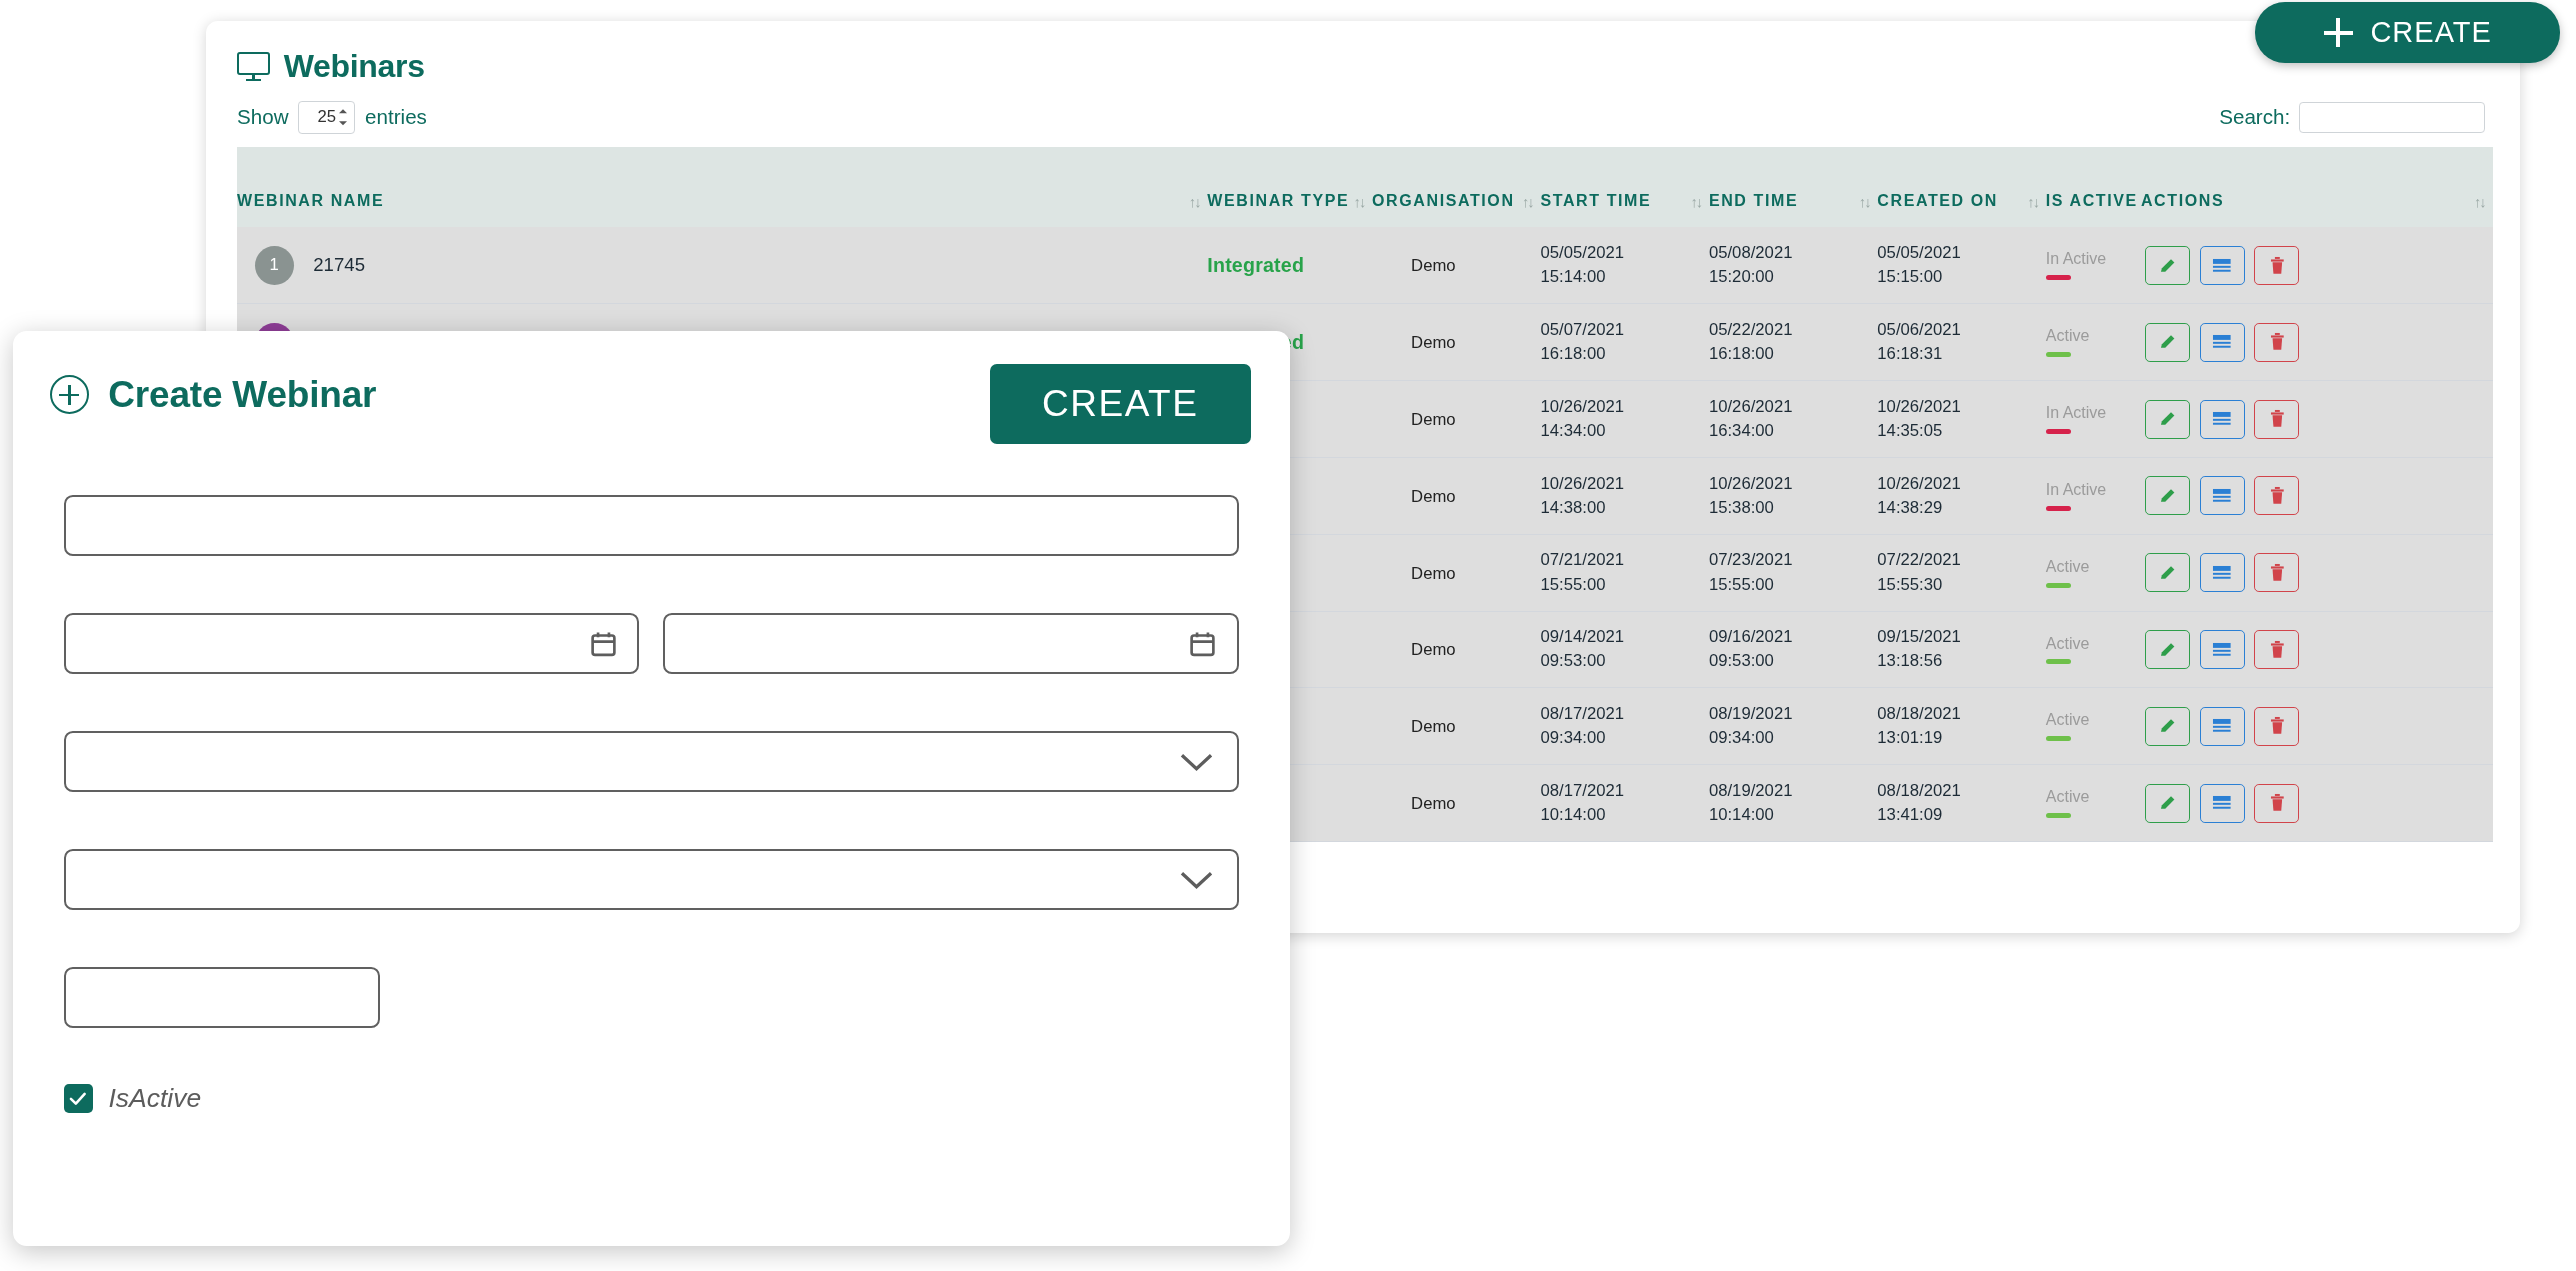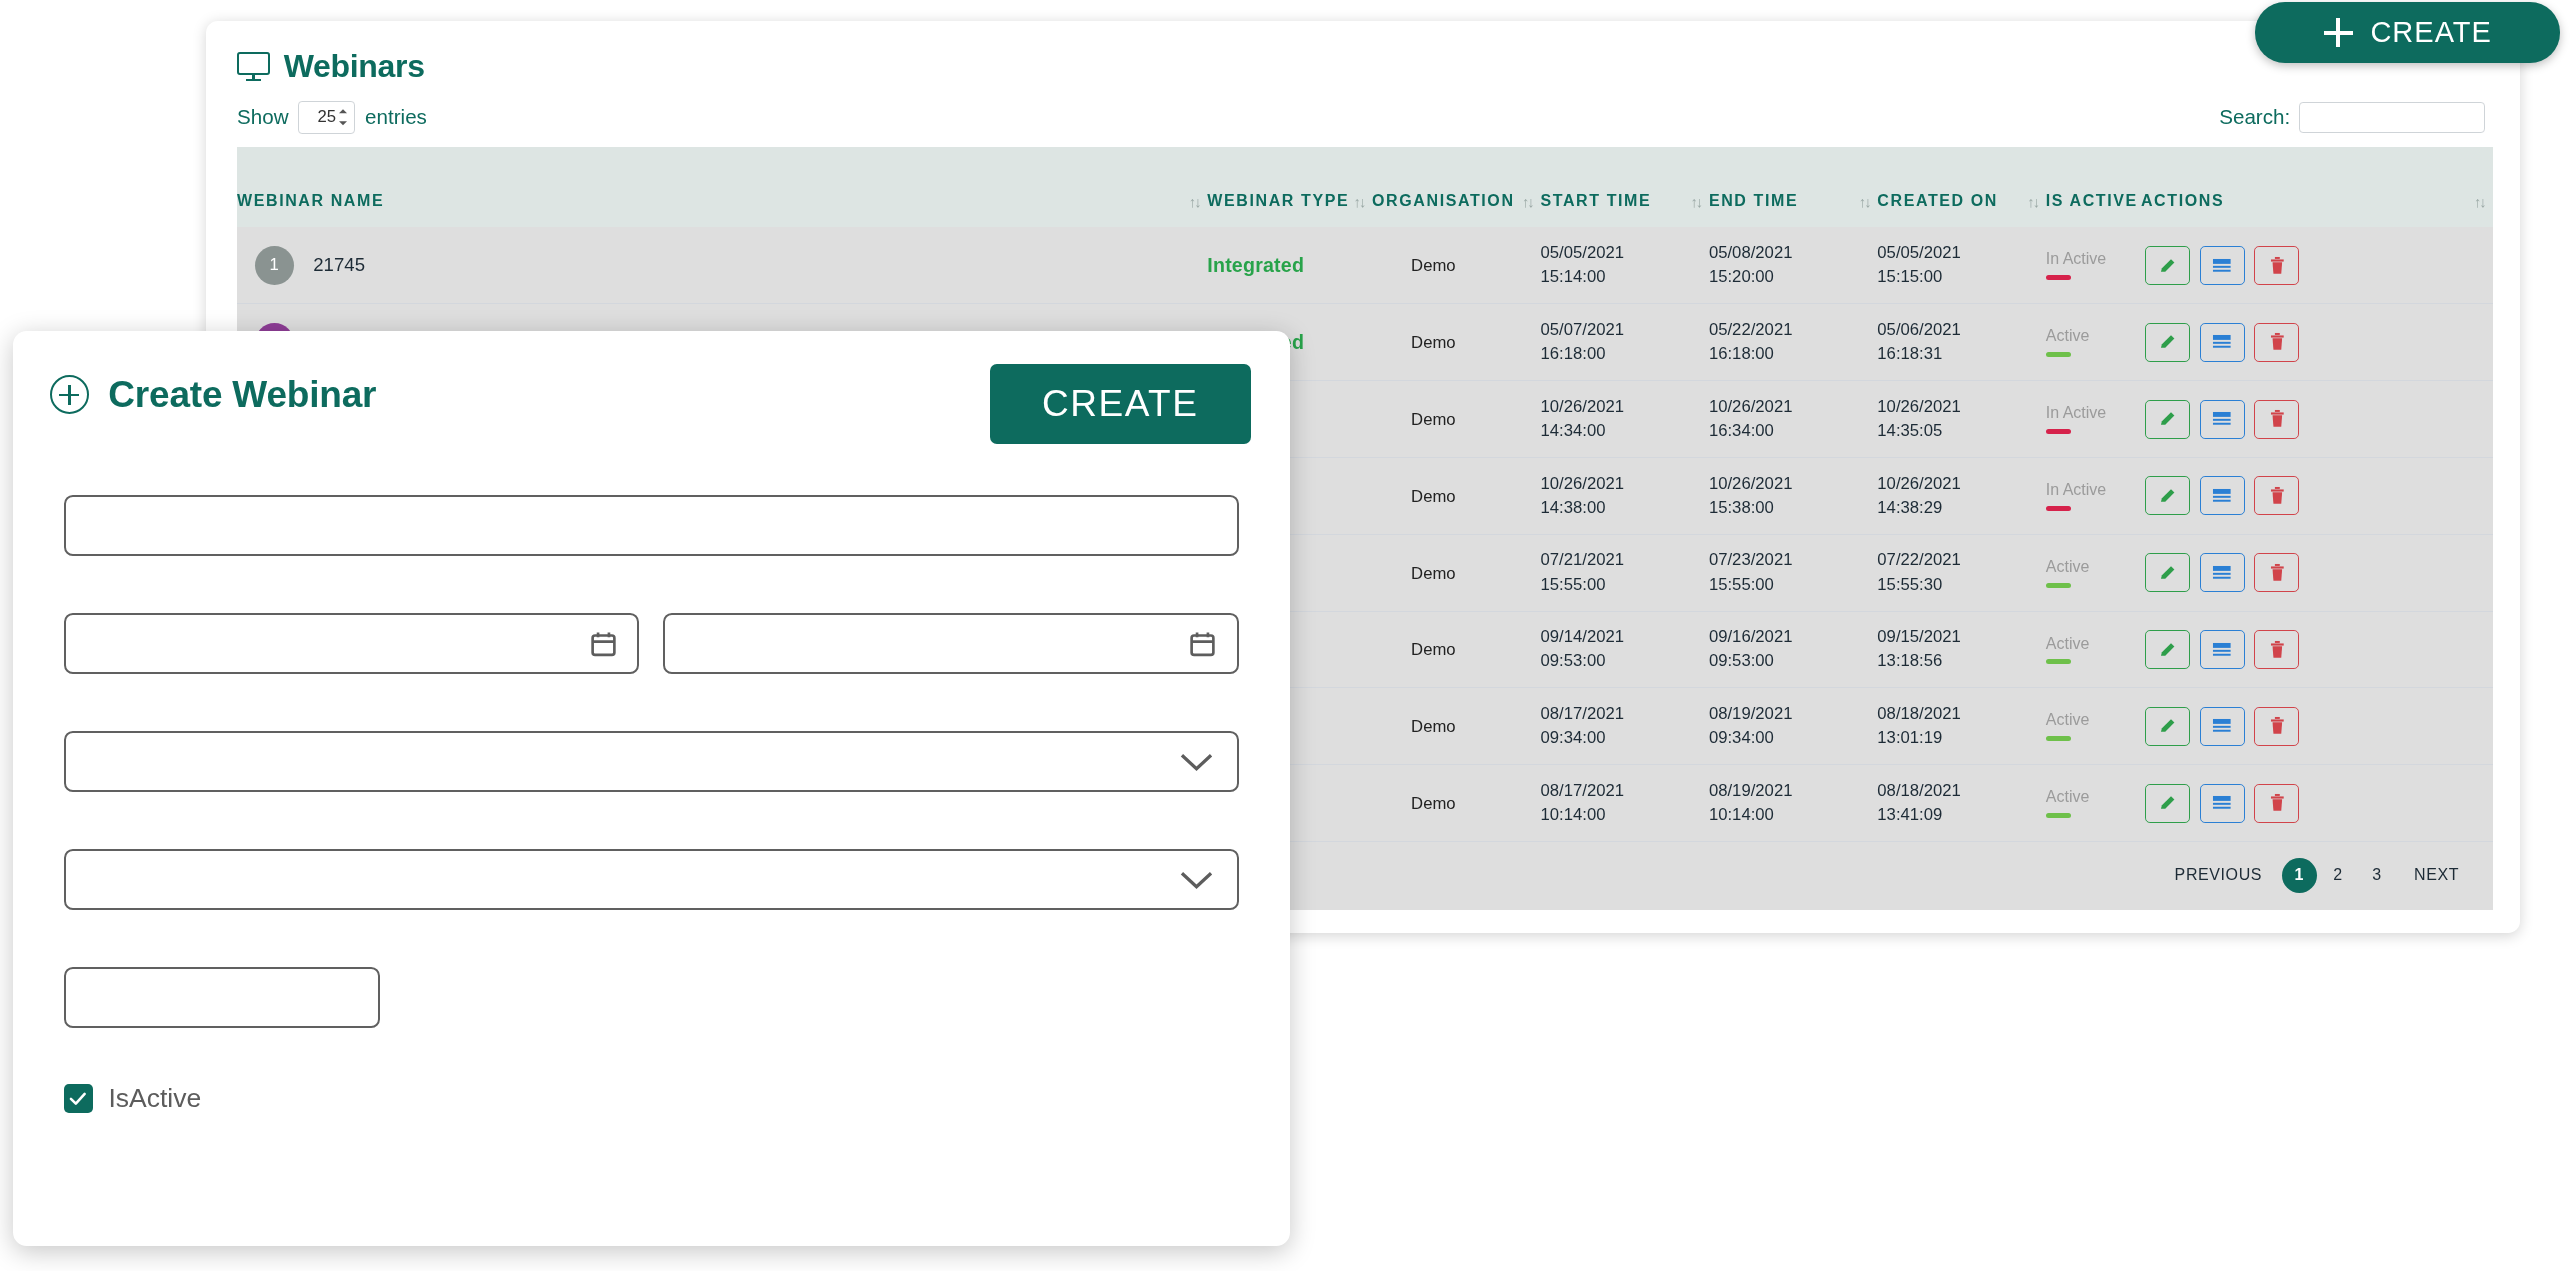--- a/index.html
+++ b/index.html
@@ -214,21 +214,21 @@
     position: absolute; right: 21.6px; top: 50%; transform: translateY(-50%);
     width: 29px; height: 29px; pointer-events: none;
   }
   .sel-field { position: relative; margin-top: 57px; }
   .chev {
     position: absolute; right: 25.5px; top: 50%; transform: translateY(-50%);
     width: 33px; height: 19.6px; pointer-events: none;
   }
   .small-field { margin-top: 57px; }
   .small-field input { width: 316px; }
-  .chk-row { display: flex; align-items: center; gap: 15.7px; margin-top: 55px; }
+  .chk-row { display: flex; align-items: center; gap: 15.7px; margin-top: 55px; font-style: italic; }
   .chkbox {
     width: 29px; height: 29px; border-radius: 4.9px; background: #0d6b5e;
     display: flex; align-items: center; justify-content: center; flex: none; cursor: pointer;
   }
   .chk-label { font-size: 26.5px; color: #5c5c5c; }
 </style>
 </head>
 <body>
 
 <div id="root">
@@ -626,27 +626,20 @@
                       <rect x="2" y="3.5" width="13" height="2.2" fill="#d1434a"></rect>
                       <path d="M3.6 6.5 H13.4 L12.5 18 H4.5 Z" fill="#d1434a"></path>
                     </svg>
                   </span>
                 </span>
               </td>
             </tr>
           </tbody>
       </table>
 
-      <div class="pagination">
-        <span class="pg">PREVIOUS</span>
-        <span class="pg num active">1</span>
-        <span class="pg num">2</span>
-        <span class="pg num">3</span>
-        <span class="pg">NEXT</span>
-      </div>
     </div>
   </div>
 
   <div class="create-pill">
     <span class="plus"></span>
     <span class="lbl">CREATE</span>
   </div>
 
   <div class="modal">
     <div class="modal-head">

